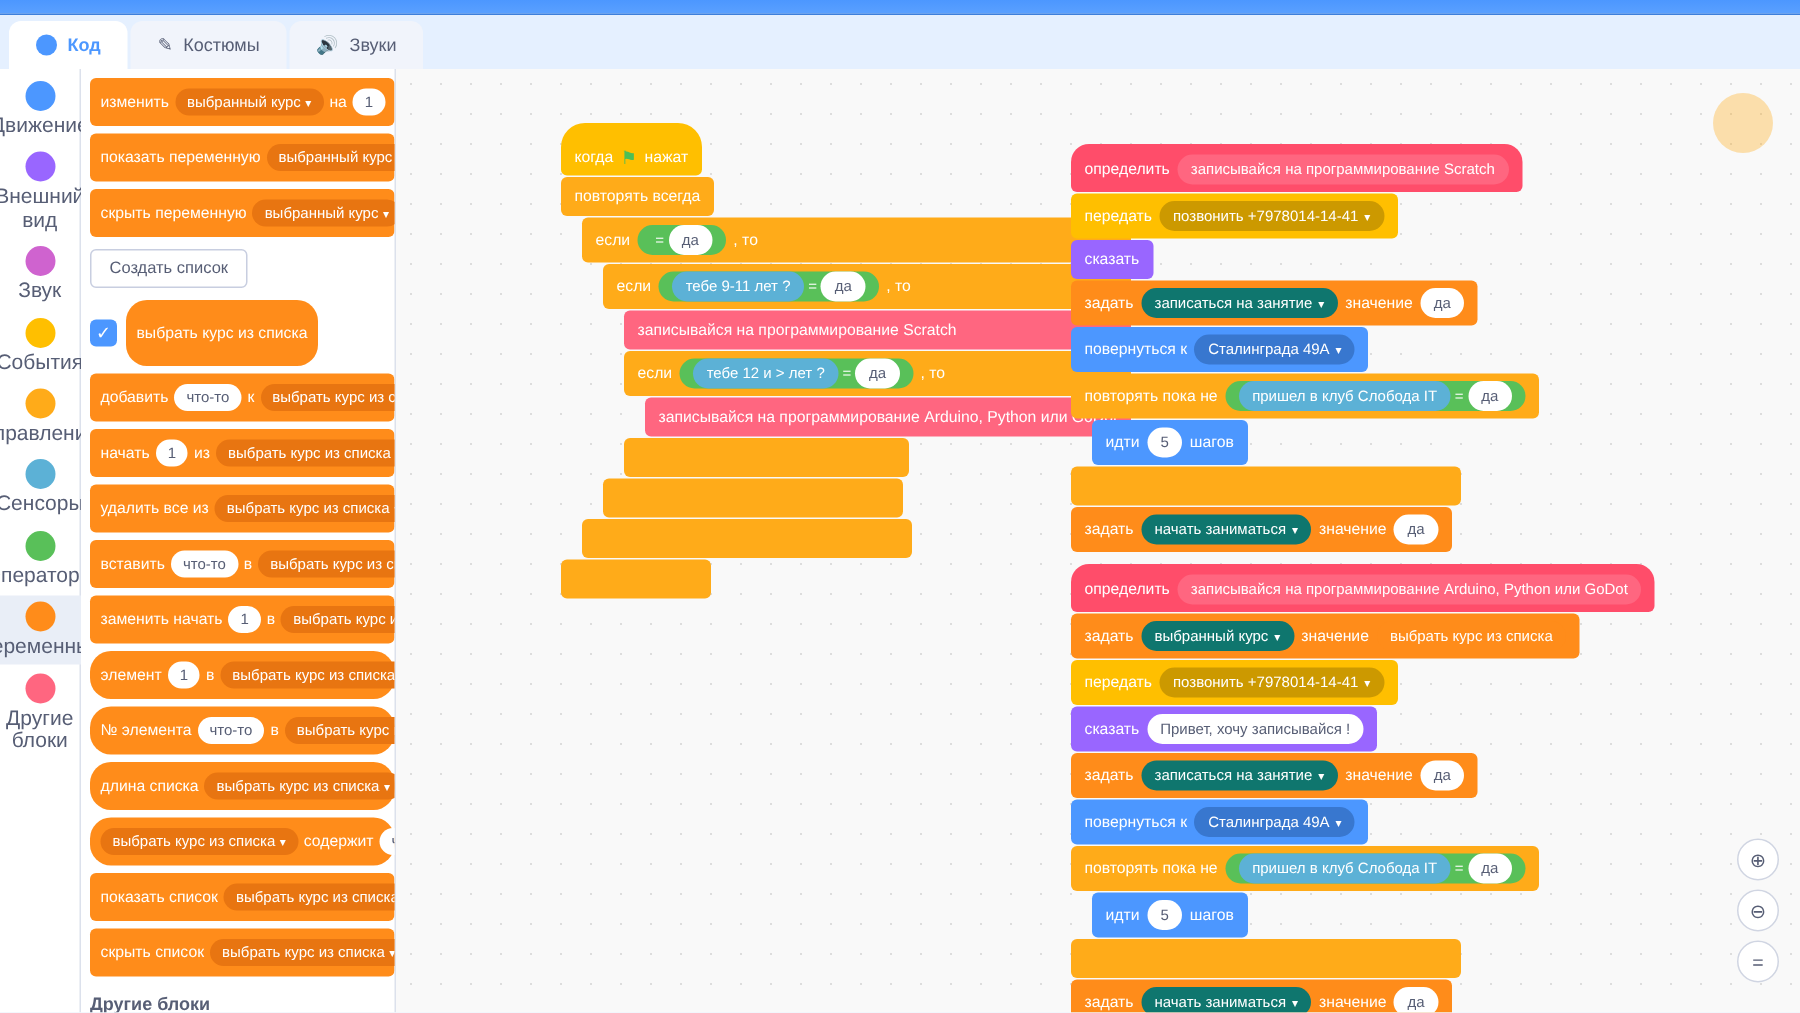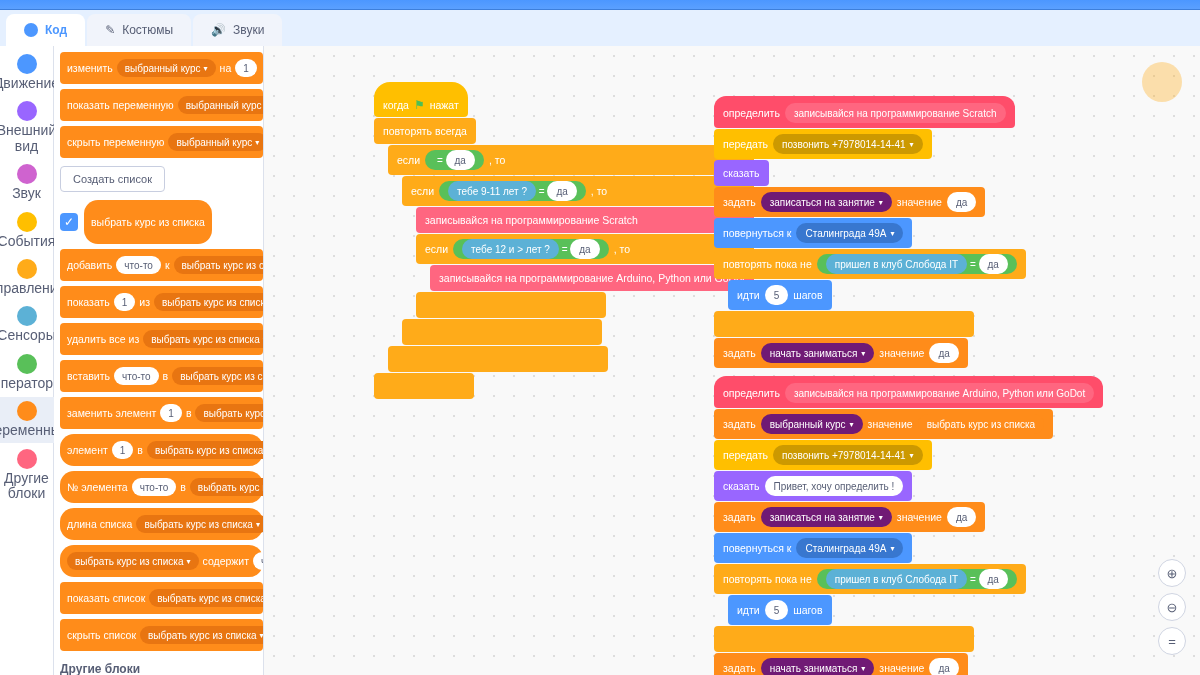--- a/index.html
+++ b/index.html
@@ -37,21 +37,21 @@
 .b.hat{border-radius:16px 16px 4px 4px;padding-top:16px}
 .b.def{background:#ff4d6a;border-radius:12px 12px 4px 4px;padding-top:7px}
 .oval{border-radius:14px;padding:2px 9px;font-size:10px;display:inline-flex;align-items:center;height:20px}
 .oval.w{background:#fff;color:#575e75}
 .oval.op{background:#59c059;color:#fff}
 .oval.sens{background:#5cb1d6;color:#fff}
 .oval.ddo{color:#fff}
 .oval.ddo::after{content:"▾";margin-left:4px;font-size:8px}
 .ddo.ev{background:#cc9900}
 .ddo.mot{background:#3877cf}
-.ddo.var{background:#701a75}
+.ddo.var{background:#0f766e}
 .nest{margin-left:14px}
 .flag{color:#4cbf56;font-size:12px}
 .zoom{position:absolute;right:14px;bottom:20px;display:flex;flex-direction:column;gap:6px}
 .zbtn{width:28px;height:28px;background:#fff;border:1px solid #d0d5e2;border-radius:50%;display:flex;align-items:center;justify-content:center;color:#575e75;font-size:13px;cursor:pointer}
 .cat-sprite{position:absolute;right:18px;top:16px;width:40px;height:40px;background:#ffab19;border-radius:50%;opacity:.35}
 </style>
 </head>
 <body>
 
 <div class="topbar"></div>
@@ -134,37 +134,37 @@
           <span>выбрать курс из списка</span>
         </div>
     </div>
     <div class="blk var">
         <span>добавить</span>
         <span class="pill white">что-то</span>
         <span>к</span>
         <span class="pill dd">выбрать курс из списка</span>
       </div>
     <div class="blk var">
-        <span>показать</span>
+        <span>начать</span>
         <span class="pill white">1</span>
         <span>из</span>
         <span class="pill dd">выбрать курс из списка</span>
       </div>
     <div class="blk var">
         <span>удалить все из</span>
         <span class="pill dd">выбрать курс из списка</span>
       </div>
     <div class="blk var">
         <span>вставить</span>
         <span class="pill white">что-то</span>
         <span>в</span>
         <span class="pill dd">выбрать курс из списка</span>
       </div>
     <div class="blk var">
-        <span>заменить элемент</span>
+        <span>заменить начать</span>
         <span class="pill white">1</span>
         <span>в</span>
         <span class="pill dd">выбрать курс из списка</span>
       </div>
     <div class="blk var" style="border-radius:14px">
         <span>элемент</span>
         <span class="pill white">1</span>
         <span>в</span>
         <span class="pill dd">выбрать курс из списка</span>
       </div>
@@ -289,21 +289,21 @@
           <span class="oval ddo var">выбранный курс</span>
           <span>значение</span>
           <span class="oval" style="background:#ff8c1a">выбрать курс из списка</span>
         </div>
       <div class="b ev">
           <span>передать</span>
           <span class="oval ddo ev">позвонить +7978014-14-41</span>
         </div>
       <div class="b look">
           <span>сказать</span>
-          <span class="oval w">Привет, хочу определить !</span>
+          <span class="oval w">Привет, хочу записывайся !</span>
         </div>
       <div class="b varb">
           <span>задать</span>
           <span class="oval ddo var">записаться на занятие</span>
           <span>значение</span>
           <span class="oval w">да</span>
         </div>
       <div class="b mot">
           <span>повернуться к</span>
           <span class="oval ddo mot">Сталинграда 49А</span>

